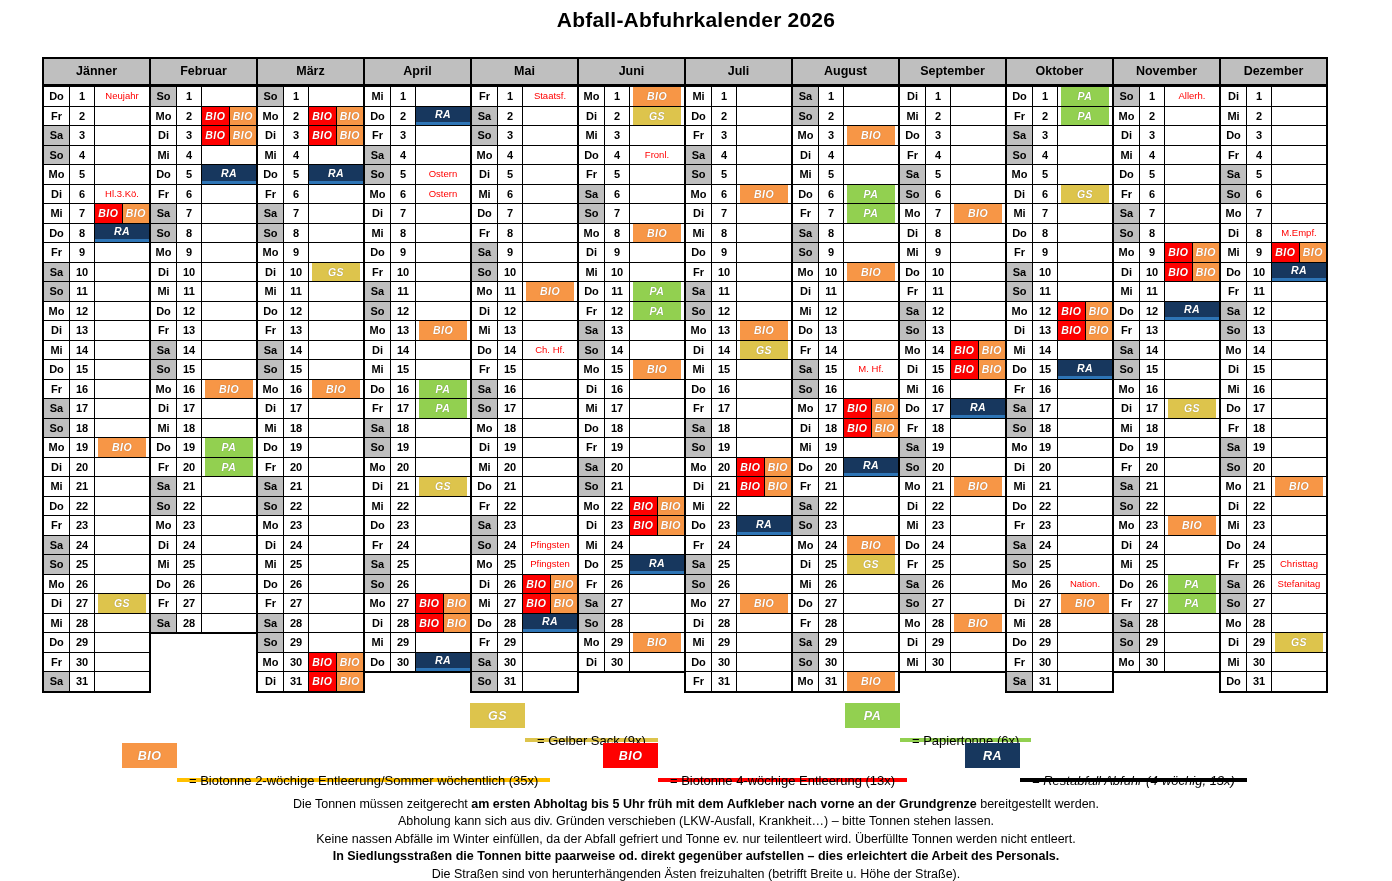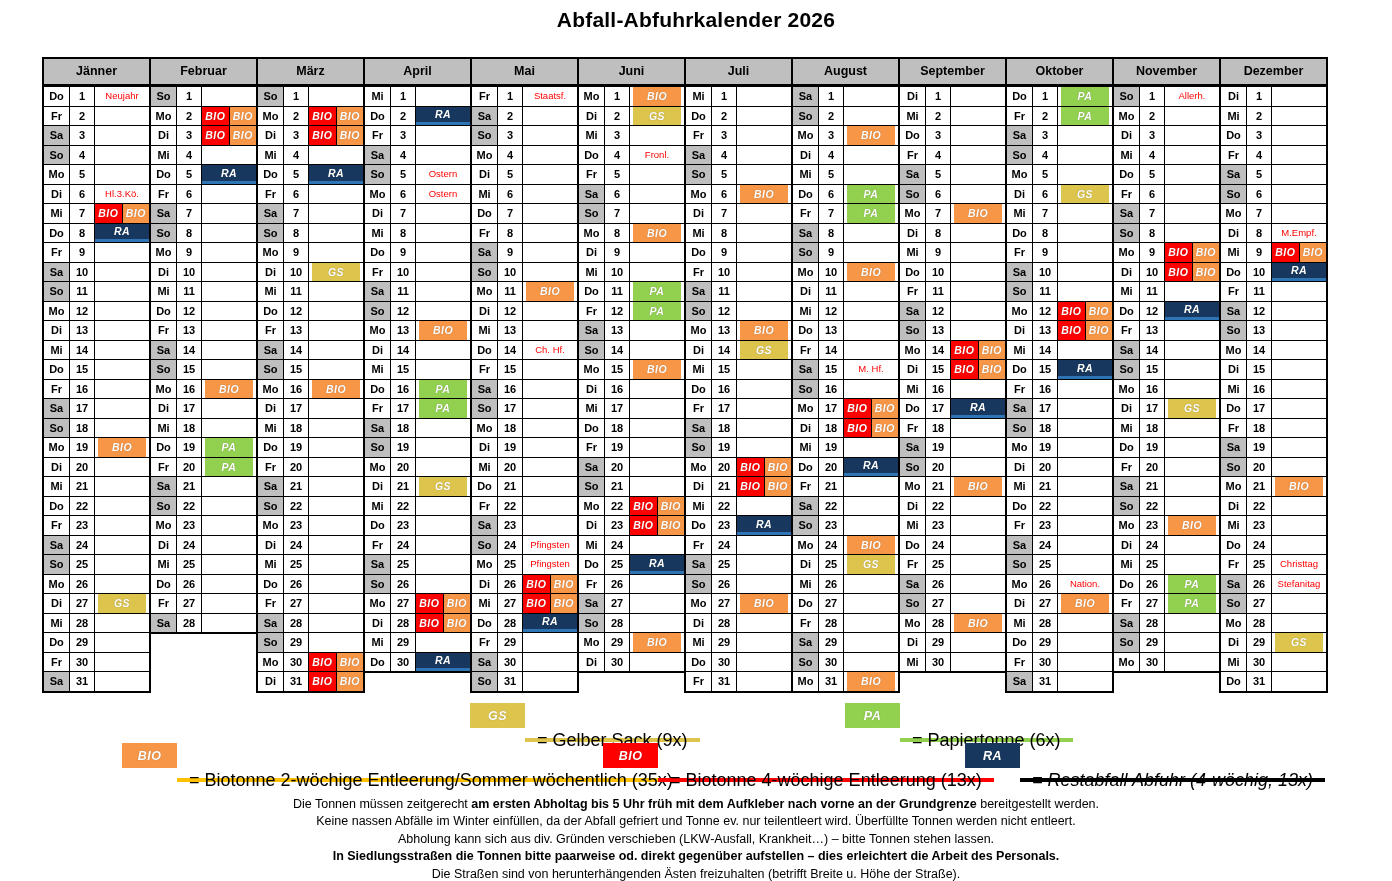--- a/index.html
+++ b/index.html
@@ -46,21 +46,21 @@
   .badge.half-right{margin:0;}
   
   .legend-entry{position:absolute;display:flex;align-items:stretch;height:25px;box-sizing:border-box;}
   .legend-badge{
     width:55px;display:flex;align-items:center;justify-content:center;
     color:#fff;font-weight:bold;font-style:italic;font-size:12.5px;letter-spacing:.5px;
     text-shadow:0 0 1px rgba(0,0,0,.35);
   }
   .legend-box{
     background:#fff;border:2px solid #000;box-sizing:border-box;
-    display:flex;align-items:center;padding:0 10px;font-size:18px;white-space:nowrap;margin-top:35px;
+    display:flex;align-items:center;padding:0 10px;font-size:13px;white-space:nowrap;margin-top:35px;
   }
   .legend-gs{left:470px;top:703px;}
   .legend-pa{left:845px;top:703px;}
   .legend-bio2{left:122px;top:743px;}
   .legend-bio4{left:603px;top:743px;}
   .legend-ra{left:965px;top:743px;}
   
   .footer{
     position:absolute;left:0;top:796px;width:100%;text-align:center;
     font-size:12.5px;line-height:17.4px;
@@ -2165,17 +2165,17 @@
       <div class="legend-badge" style="background: rgb(255, 0, 0);">BIO</div>
       <div class="legend-box" style="border-color: rgb(255, 0, 0);">= Biotonne 4-wöchige Entleerung (13x)</div>
     </div>
     <div class="legend-entry legend-ra">
       <div class="legend-badge" style="background: rgb(23, 55, 94);">RA</div>
       <div class="legend-box" style="border-color: rgb(0, 0, 0); font-style: italic;">= Restabfall Abfuhr (4-wöchig, 13x)</div>
     </div>
   </div>
 <div class="footer">
     <div><span>Die Tonnen müssen zeitgerecht </span><b>am ersten Abholtag bis 5 Uhr früh mit dem Aufkleber nach vorne an der Grundgrenze</b><span> bereitgestellt werden.</span></div>
+    <div><span>Abholung kann sich aus div. Gründen verschieben (LKW-Ausfall, Krankheit…) – bitte Tonnen stehen lassen.</span></div>
     <div><span>Keine nassen Abfälle im Winter einfüllen, da der Abfall gefriert und Tonne ev. nur teilentleert wird. Überfüllte Tonnen werden nicht entleert.</span></div>
-    <div><span>Abholung kann sich aus div. Gründen verschieben (LKW-Ausfall, Krankheit…) – bitte Tonnen stehen lassen.</span></div>
     <div><b>In Siedlungsstraßen die Tonnen bitte paarweise od. direkt gegenüber aufstellen – dies erleichtert die Arbeit des Personals.</b></div>
     <div><span>Die Straßen sind von herunterhängenden Ästen freizuhalten (betrifft Breite u. Höhe der Straße).</span></div>
   </div>
 
 </body></html>

